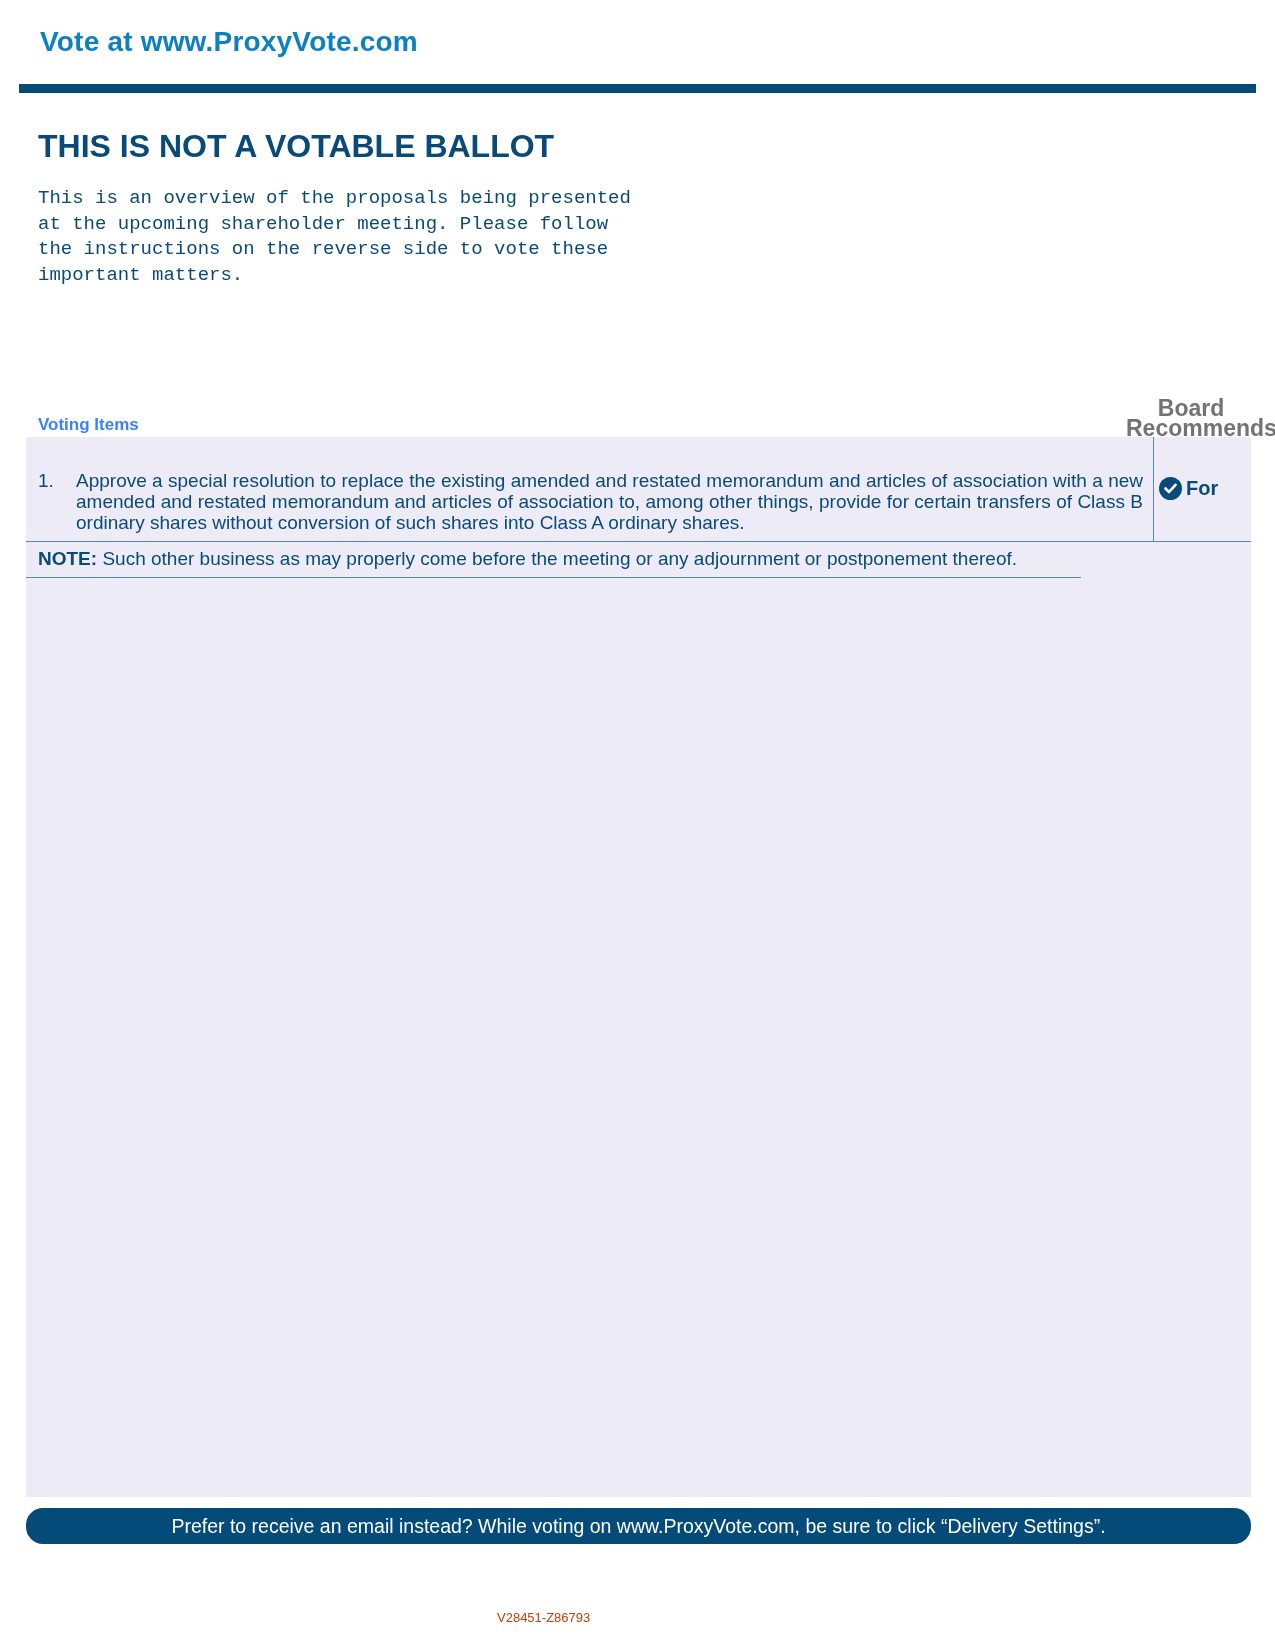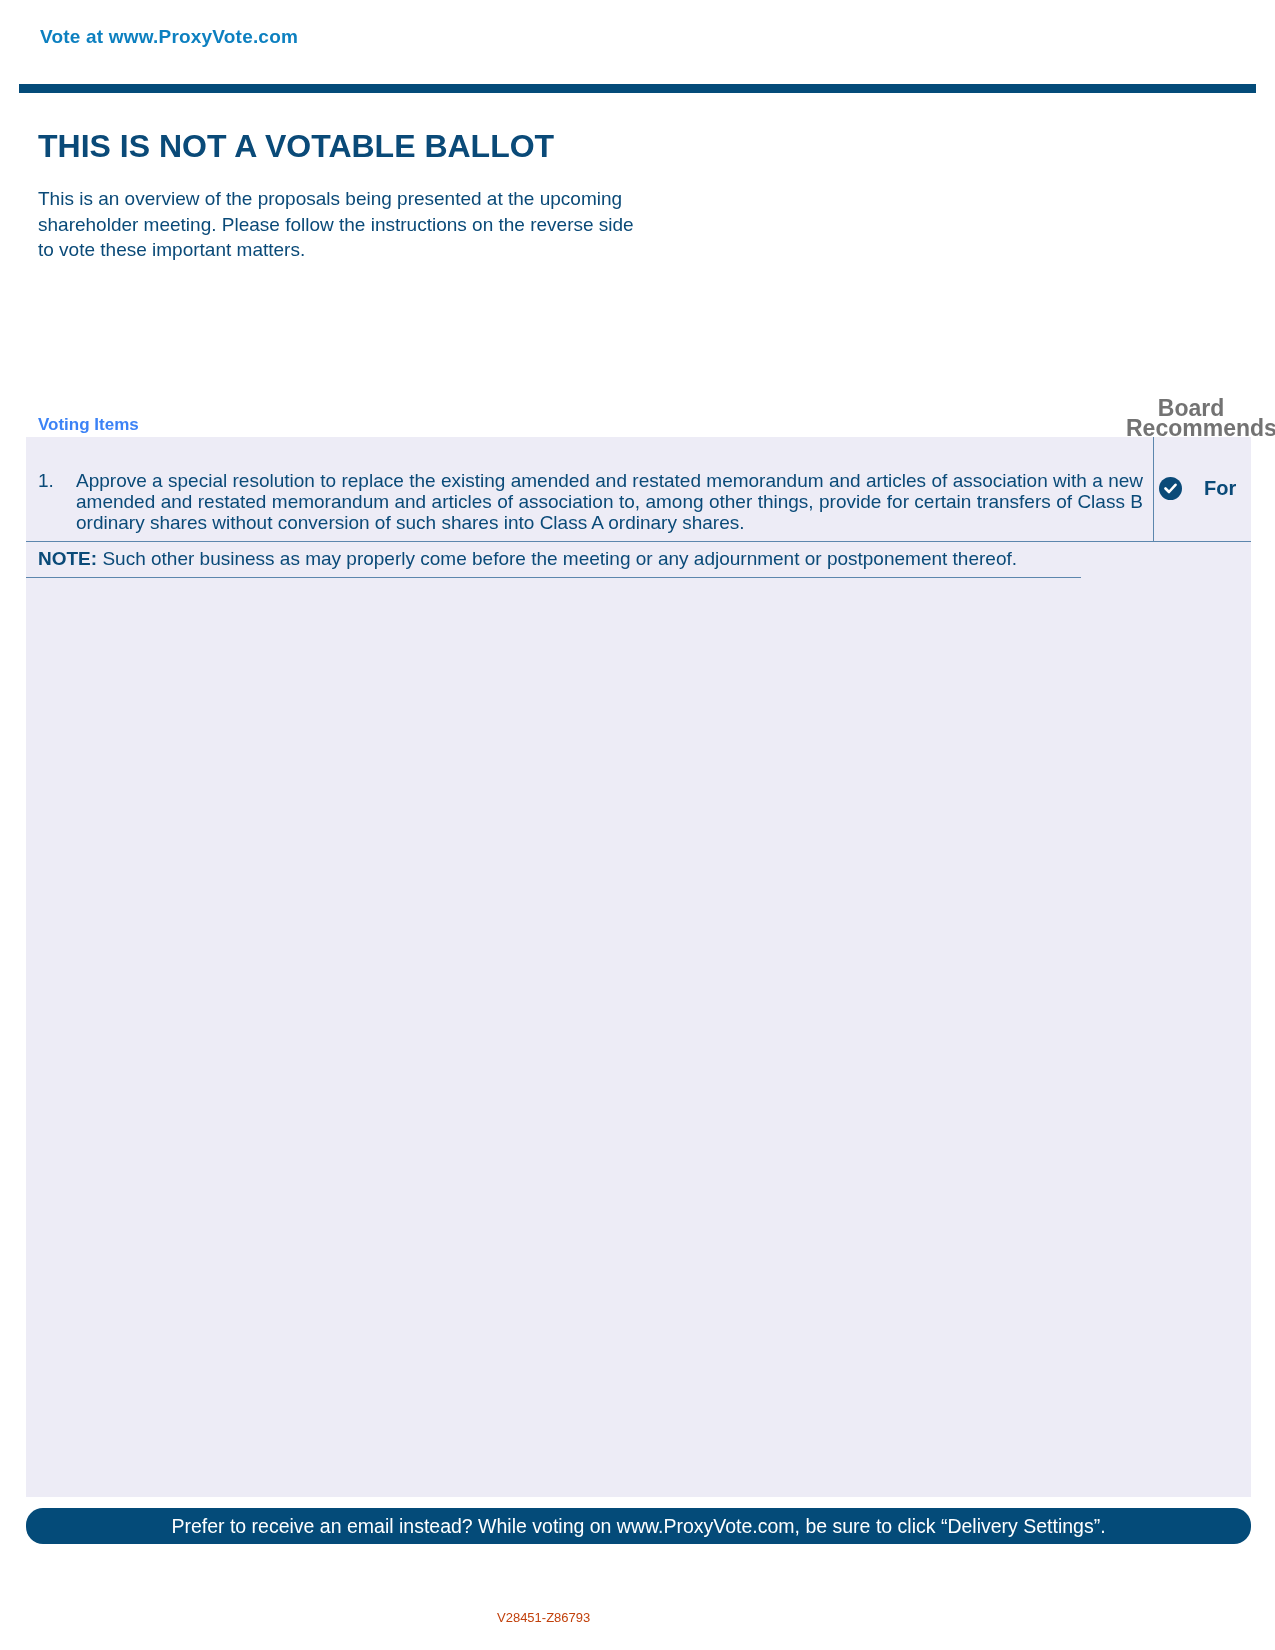--- a/index.html
+++ b/index.html
@@ -1,31 +1,31 @@
 <!DOCTYPE html>
 <html><head>
 <meta charset="utf-8">
 <style>
   html, body { margin:0; padding:0; }
   body {
     width:1275px; height:1650px; position:relative; background:#ffffff;
     font-family: "Liberation Sans", "DejaVu Sans", sans-serif; color:#0a4a78; overflow:hidden;
   }
-  .vote-link { position:absolute; left:40px; top:26px; font-size:19px; font-weight:bold; color:#0d80c0; letter-spacing:0.2px; }
+  .vote-link { position:absolute; left:40px; top:26px; font-size:28px; font-weight:bold; color:#0d80c0; letter-spacing:0.2px; }
   .top-rule { position:absolute; left:19px; top:84px; width:1237px; height:9px; background:#044b79; }
   .title { position:absolute; left:38px; top:128px; font-size:32px; font-weight:bold; color:#0a4a78; }
-  .intro { position:absolute; left:38px; top:186px; width:600px; font-size:19px; line-height:25.5px; color:#0a4a78; }
+  .intro { position:absolute; left:38px; top:186px; width:600px; font-size:19px; line-height:25.5px; color:#0a4a78;font-family:Liberation Mono, monospace; }
   .panel { position:absolute; left:26px; top:437px; width:1225px; height:1060px; background:#edecf6; }
   .col-head-left { position:absolute; left:38px; top:415px; font-size:17px; font-weight:bold; color:#3b82f6; }
   .col-head-right { position:absolute; left:1126px; top:398px; width:130px; text-align:center; font-size:23px; font-weight:bold; line-height:20px; color:#737373; }
   .item-row { position:absolute; left:26px; top:437px; width:1225px; height:104px; border-bottom:1px solid #5c86ad; }
   .item-num { position:absolute; left:12px; top:33px; font-size:19px; color:#0a4a78; }
   .item-text { position:absolute; left:50px; top:33px; width:1067px; font-size:19px; line-height:21px; text-align:justify; color:#0a4a78; }
   .rec-divider { position:absolute; left:1127px; top:0; width:1px; height:104px; background:#5c86ad; }
-  .rec { position:absolute; left:1133px; top:40px; display:flex; align-items:center; gap:22px; }
+  .rec { position:absolute; left:1133px; top:40px; display:flex; align-items:center; gap:4px; }
   .check { width:23px; height:23px; border-radius:50%; background:#0a4a78; display:flex; align-items:center; justify-content:center; }
   .rec-label { font-size:20px; font-weight:bold; color:#0a4a78; }
   .note-row { position:absolute; left:26px; top:542px; width:1055px; height:35px; border-bottom:1px solid #5c86ad; }
   .note { position:absolute; left:12px; top:6px; font-size:19px; color:#0a4a78; }
   .note b { font-weight:bold; }
   .footer-bar { position:absolute; left:26px; top:1508px; width:1225px; height:36px; background:#044b79; color:#ffffff; display:flex; align-items:center; justify-content:center; font-size:19.5px;border-radius:17px; }
   .doc-id { position:absolute; left:497px; top:1610px; font-size:13px; color:#c2410c;text-align:right; }
 </style>
 </head>
 <body>

